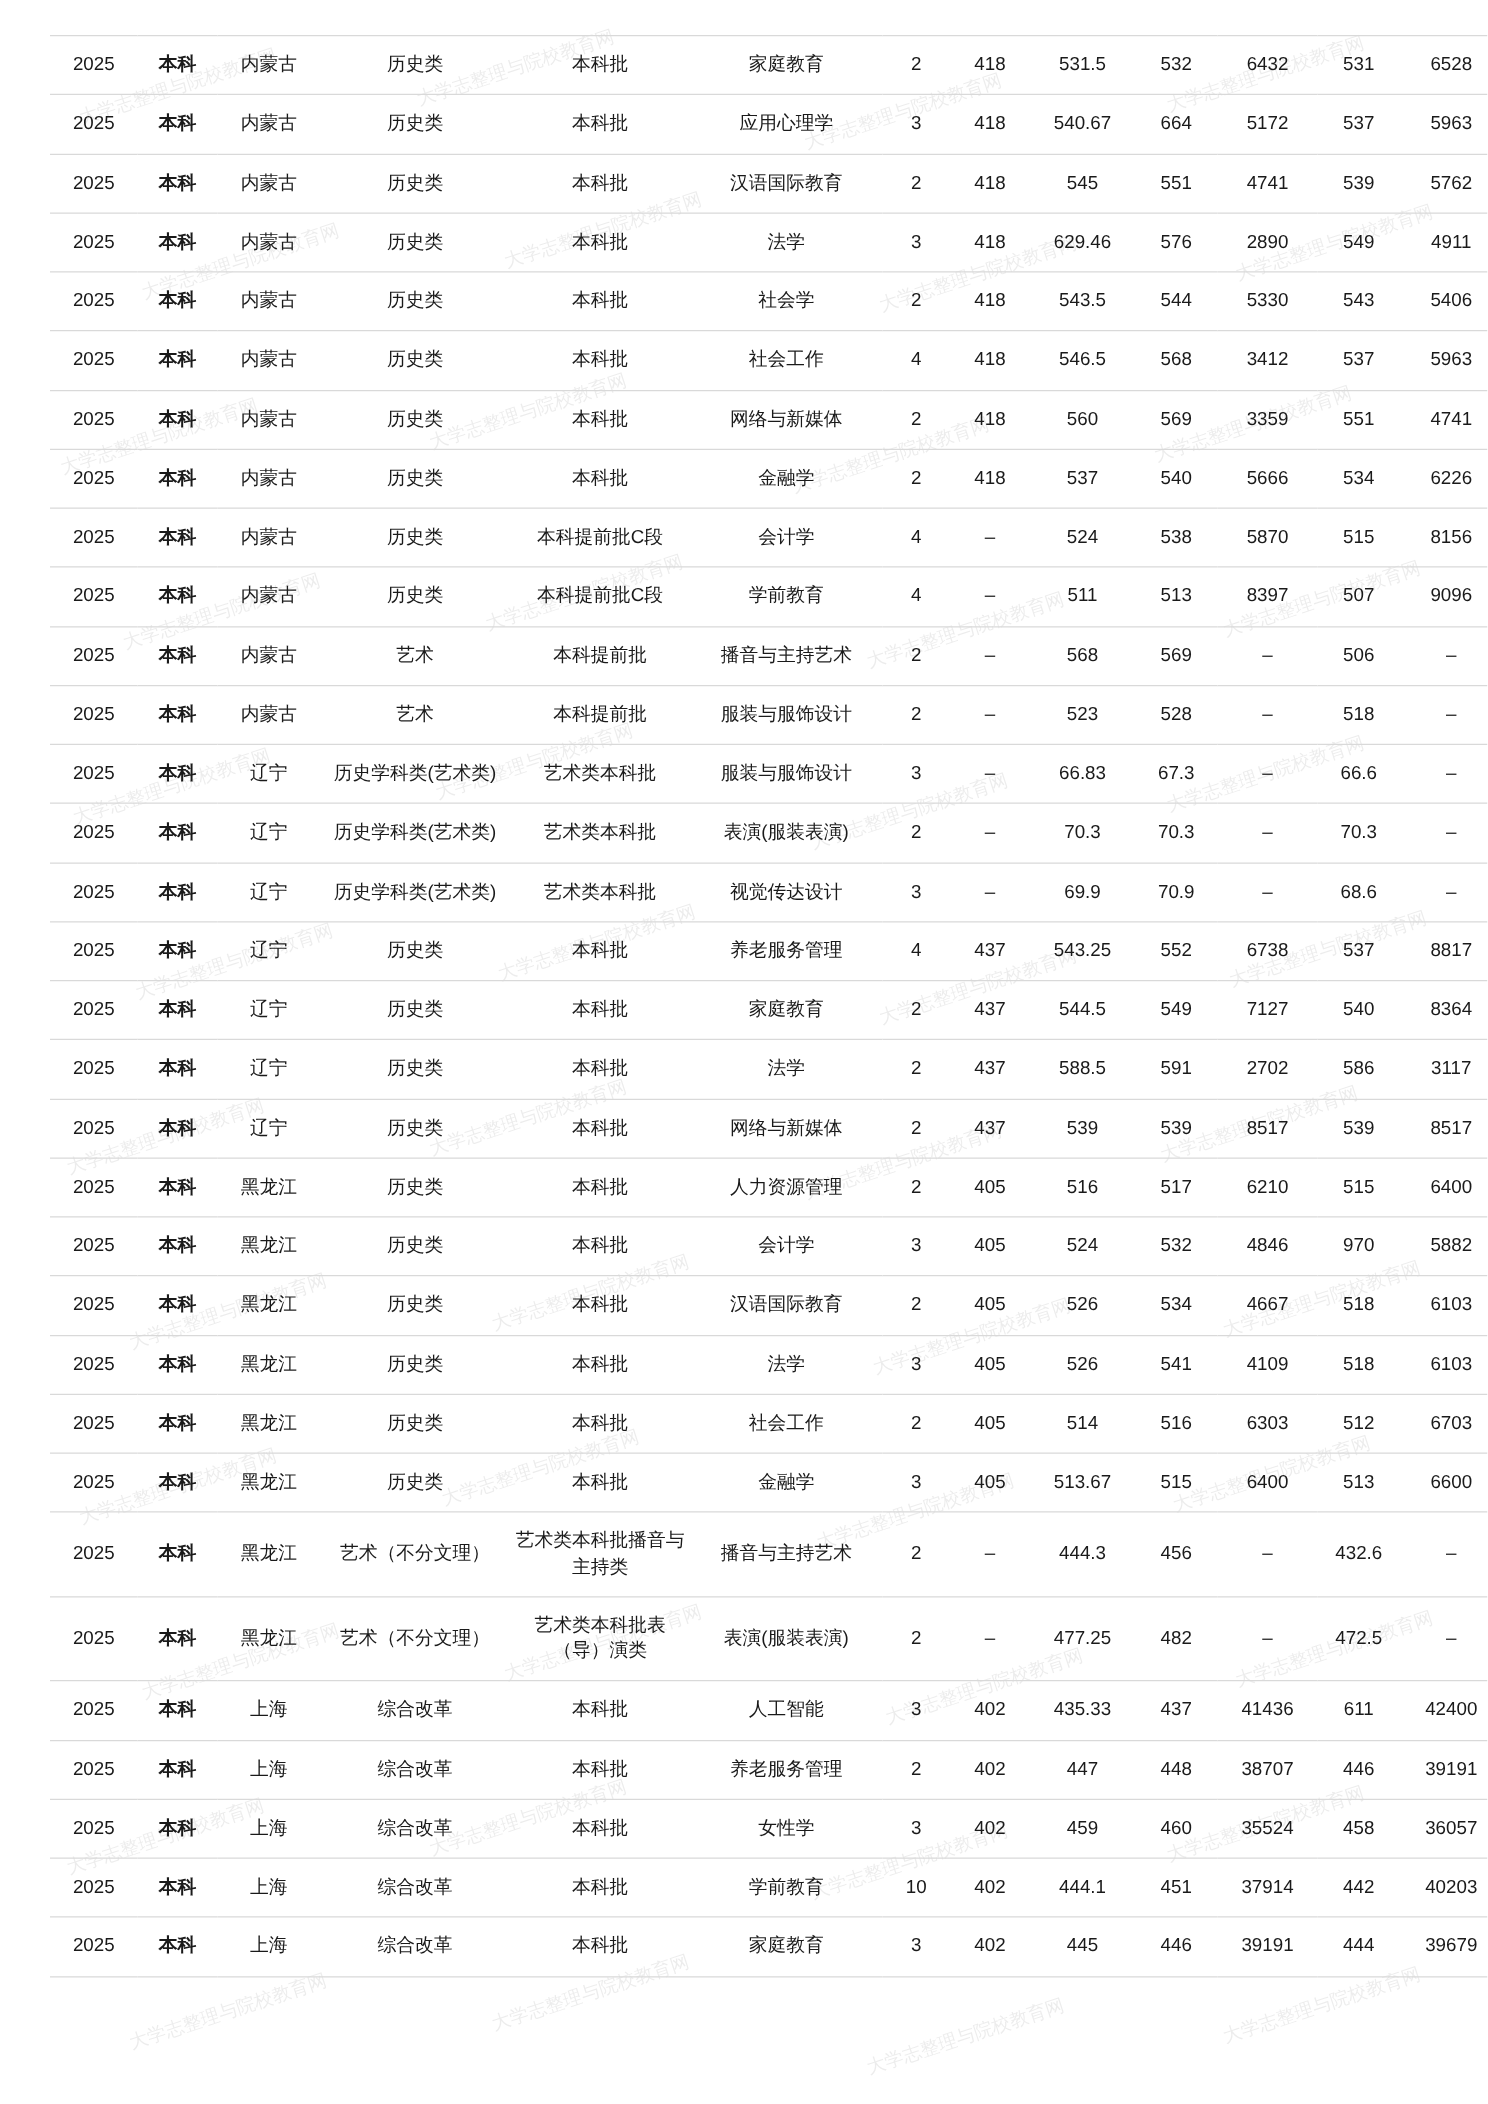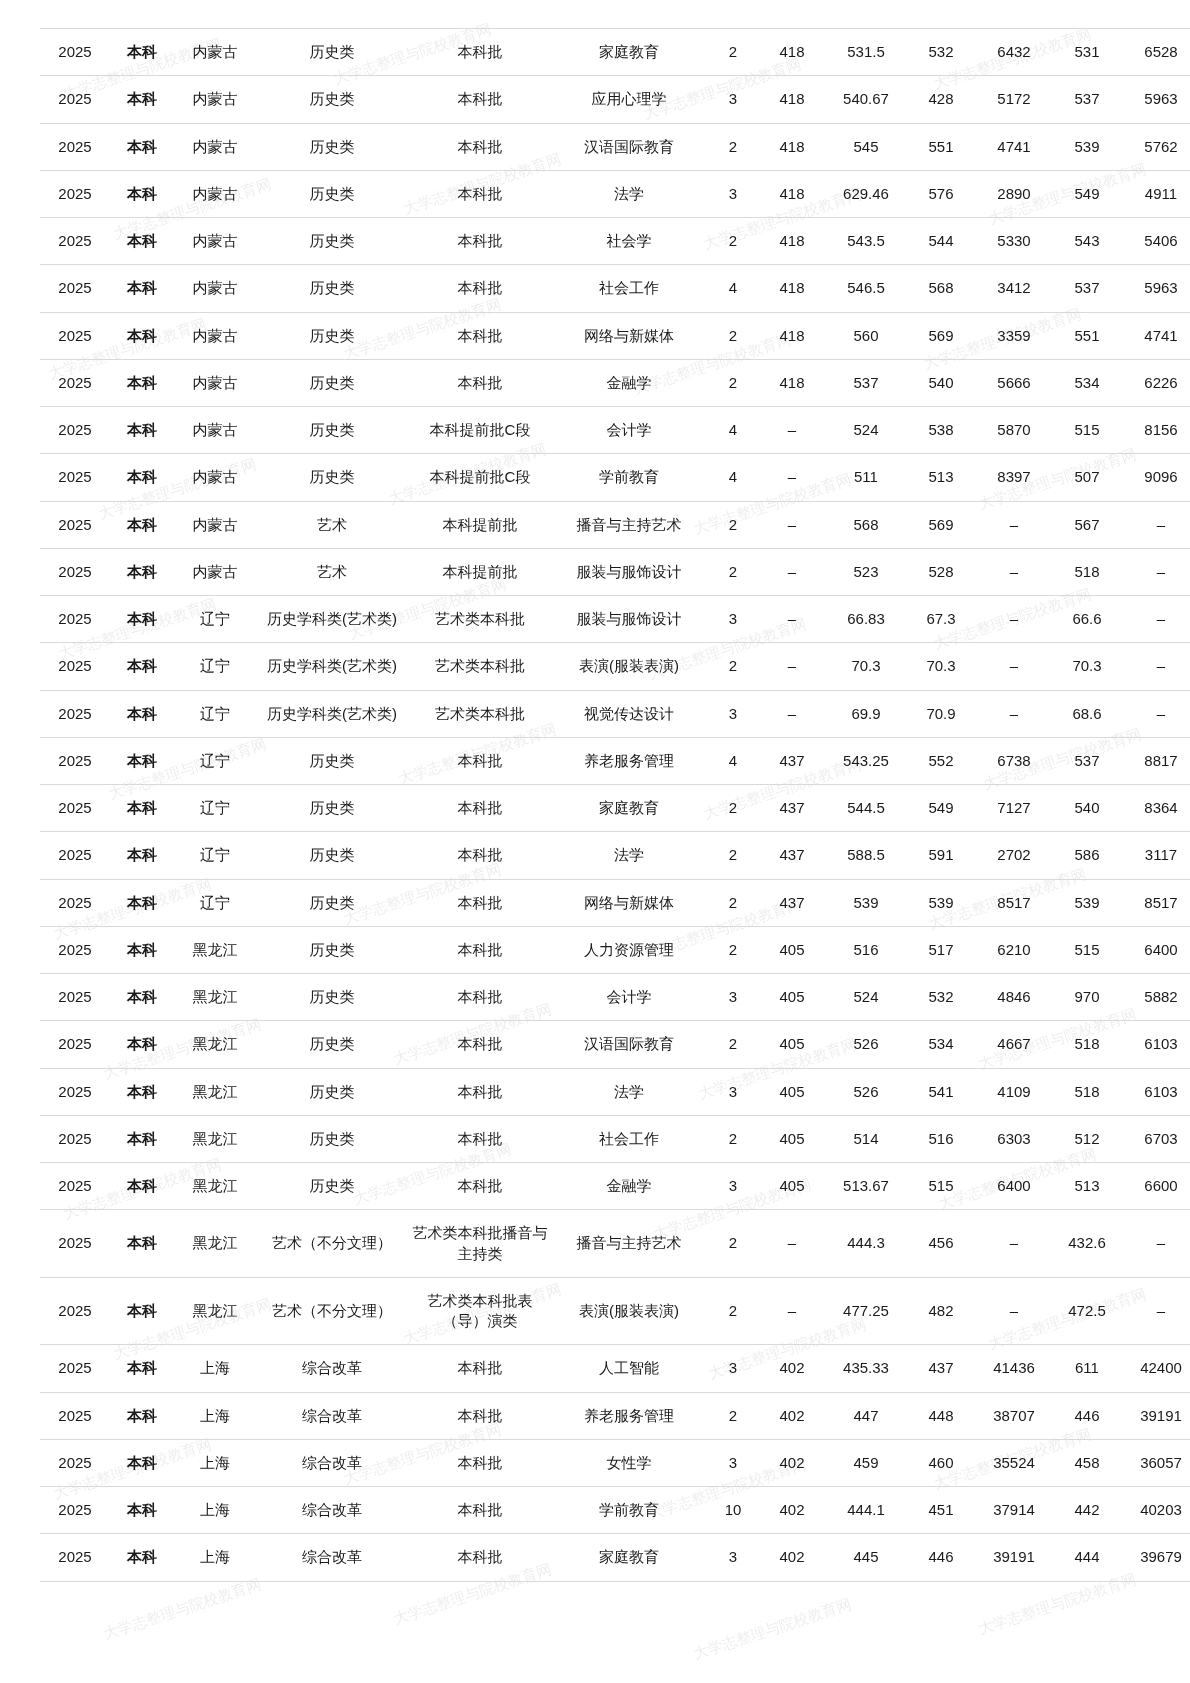--- a/index.html
+++ b/index.html
@@ -151,21 +151,21 @@
         <tr>
           <td class="c0">2025</td>
           <td class="c1">本科</td>
           <td class="c2">内蒙古</td>
           <td class="c3">历史类</td>
           <td class="c4">本科批</td>
           <td class="c5">应用心理学</td>
           <td class="c6">3</td>
           <td class="c7">418</td>
           <td class="c8">540.67</td>
-          <td class="c9">428</td>
+          <td class="c9">664</td>
           <td class="c10">5172</td>
           <td class="c11">537</td>
           <td class="c12">5963</td>
         </tr>
         <tr>
           <td class="c0">2025</td>
           <td class="c1">本科</td>
           <td class="c2">内蒙古</td>
           <td class="c3">历史类</td>
           <td class="c4">本科批</td>
@@ -288,21 +288,21 @@
           <td class="c1">本科</td>
           <td class="c2">内蒙古</td>
           <td class="c3">艺术</td>
           <td class="c4">本科提前批</td>
           <td class="c5">播音与主持艺术</td>
           <td class="c6">2</td>
           <td class="c7">–</td>
           <td class="c8">568</td>
           <td class="c9">569</td>
           <td class="c10">–</td>
-          <td class="c11">567</td>
+          <td class="c11">506</td>
           <td class="c12">–</td>
         </tr>
         <tr>
           <td class="c0">2025</td>
           <td class="c1">本科</td>
           <td class="c2">内蒙古</td>
           <td class="c3">艺术</td>
           <td class="c4">本科提前批</td>
           <td class="c5">服装与服饰设计</td>
           <td class="c6">2</td>

